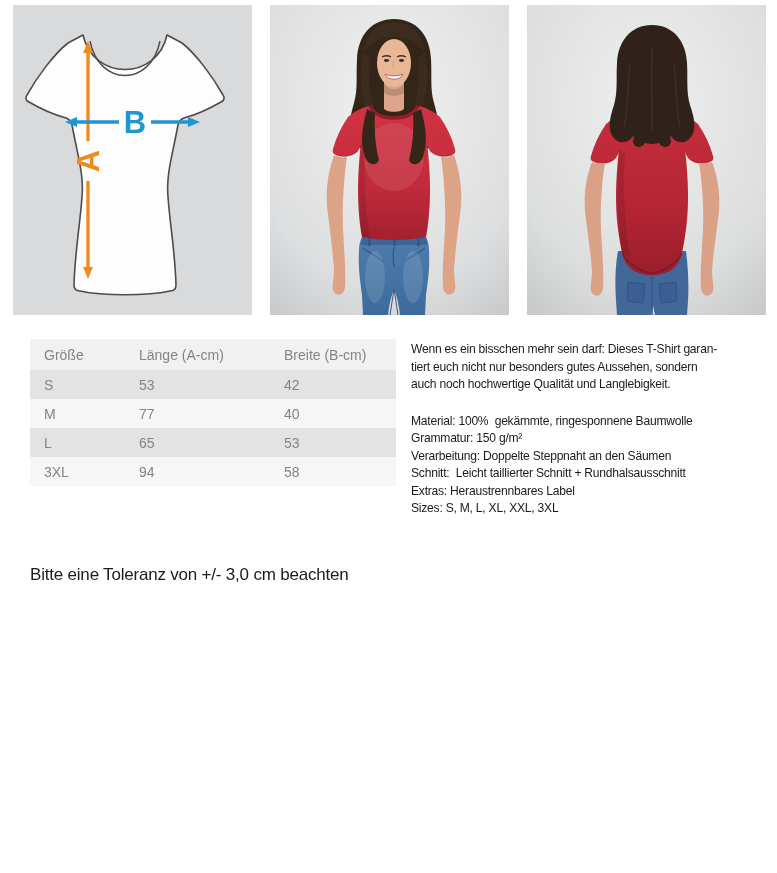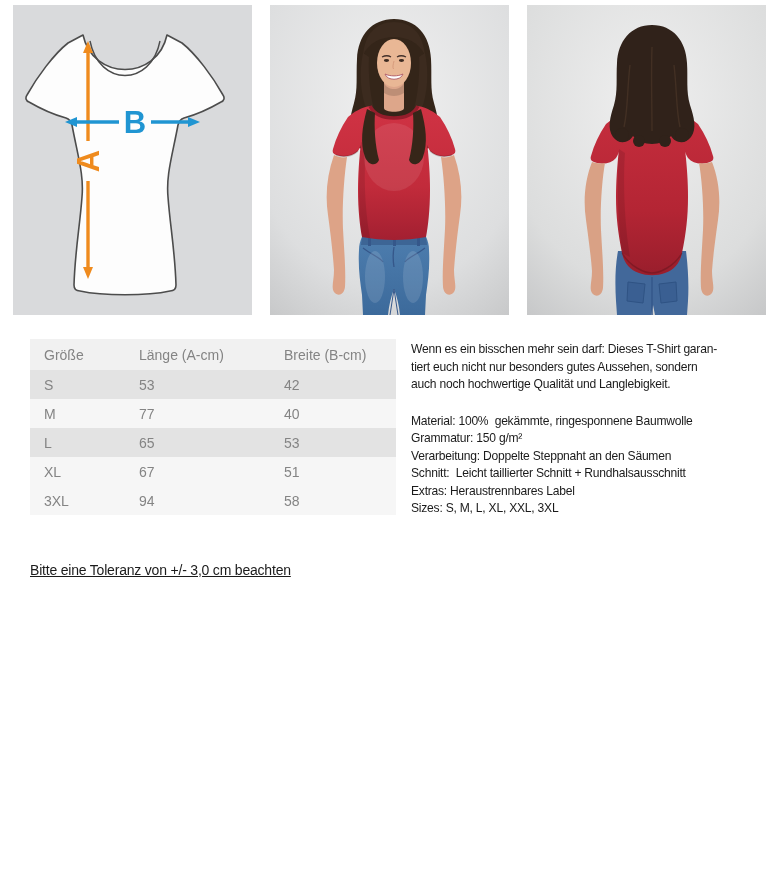--- a/index.html
+++ b/index.html
@@ -14,22 +14,22 @@
   
   .size-table{position:absolute;left:30px;top:339px;width:366px;border-collapse:collapse;
               font-size:14px;color:#848484;table-layout:fixed;}
   .size-table th{height:29px;background:#f1f1f1;font-weight:400;text-align:left;}
   .size-table td{height:27px;}
   .size-table th:first-child,.size-table td:first-child{padding-left:14px;}
   .size-table .c1{width:108px;} .size-table .c2{width:145px;} .size-table .c3{width:113px;}
   .row-dark td{background:#e3e3e3;}
   .row-light td{background:#f6f6f6;}
   
-  .tolerance{position:absolute;left:30px;top:548px;font-size:14px;color:#1b1b1b;
-             letter-spacing:-0.2px;white-space:pre;text-decoration:underline;}
+  .tolerance{position:absolute;left:30px;top:548px;font-size:17px;color:#1b1b1b;
+             letter-spacing:-0.2px;white-space:pre;}
   
   .description{position:absolute;left:411px;top:340px;width:360px;color:#1b1b1b;
                font-size:13px;line-height:17.5px;letter-spacing:-0.25px;
                transform:scaleX(0.93);transform-origin:top left;}
   .desc-line{white-space:pre;}
   .spec-block{margin-top:19px;}
 </style>
 </head>
 <body>
 
@@ -218,25 +218,20 @@
         <td>M</td>
         <td>77</td>
         <td>40</td>
       </tr>
       <tr class="row-dark">
         <td>L</td>
         <td>65</td>
         <td>53</td>
       </tr>
       <tr class="row-light">
-        <td>XL</td>
-        <td>67</td>
-        <td>51</td>
-      </tr>
-      <tr class="row-light">
         <td>3XL</td>
         <td>94</td>
         <td>58</td>
       </tr>
     </tbody>
   </table>
 
   <p class="tolerance">Bitte eine Toleranz von +/- 3,0 cm beachten</p>
 
   <div class="description">

